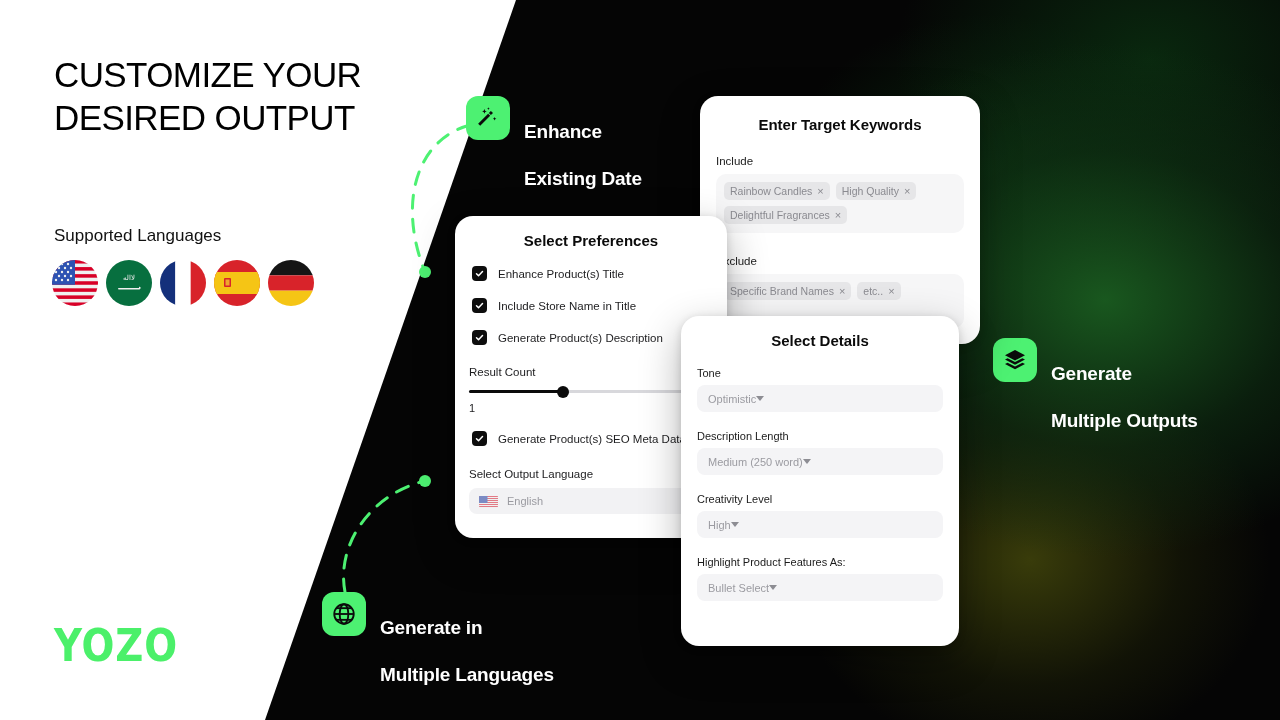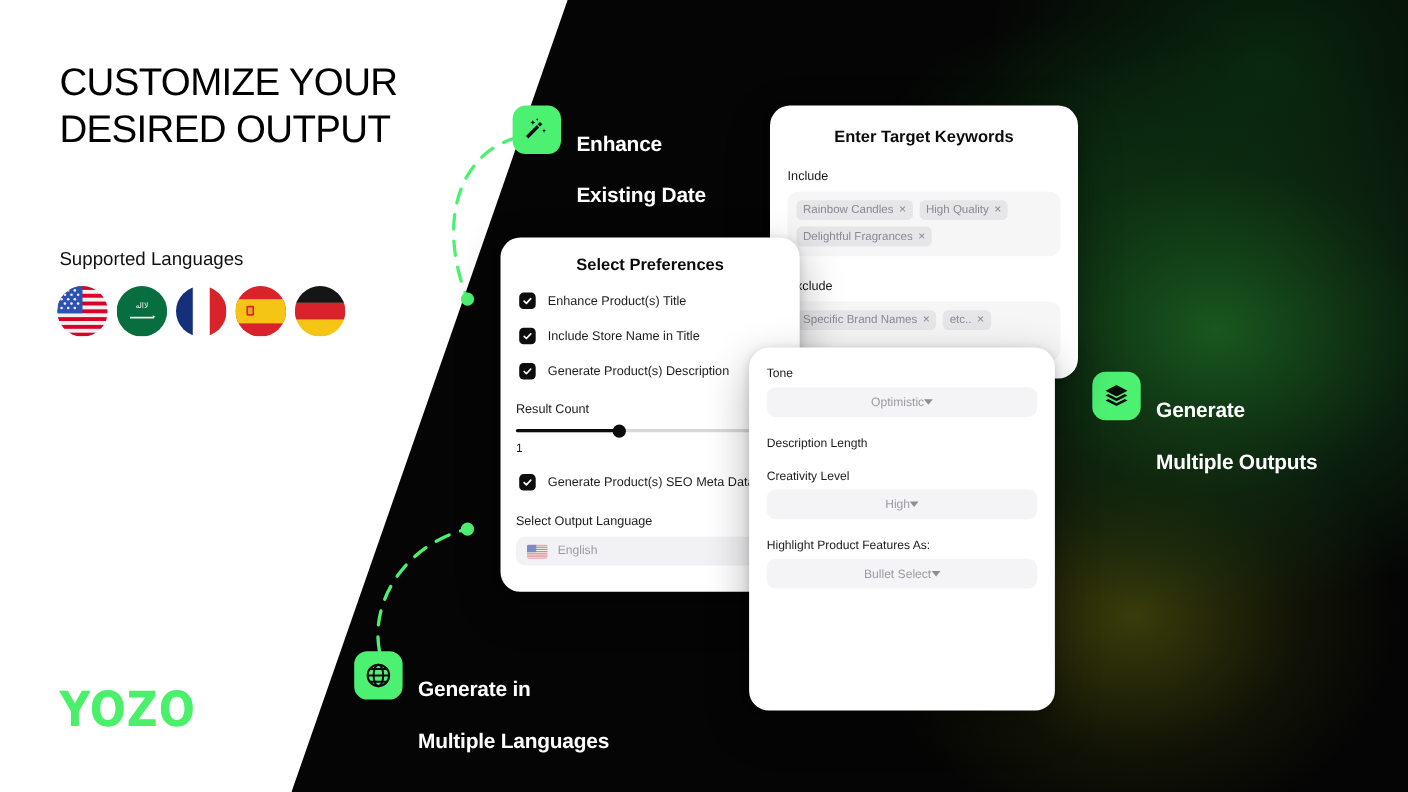--- a/index.html
+++ b/index.html
@@ -121,21 +121,21 @@
   }
   .lang-name { font-size: 11px; color: #9a9aa0; }
   .mini-flag { width: 19px; height: 13px; border-radius: 2px; overflow: hidden; position: relative; flex:0 0 auto; }
 
   
   #card-details { left: 681px; top: 306px; width: 278px; height: 330px; z-index: 4; }
   #card-details .card-title { margin-top: 16px; }
   .det-label { font-size: 11px; color: #1b1b1b; margin: 18px 0 6px 16px; font-weight: 400; }
   .det-select {
     margin: 0 16px; height: 27px; background: #f4f4f6; border-radius: 8px;
-    display: flex; align-items: center; justify-content: center; padding: 0 11px;
+    display: flex; align-items: center; justify-content: flex-start; padding: 0 11px;
   }
   .det-value { font-size: 11px; color: #9b9ba1; }
   .caret { width: 0; height: 0; border-left: 4.5px solid transparent; border-right: 4.5px solid transparent; border-top: 5px solid #8d8d93; }
 </style>
 </head>
 <body>
 
 <div id="stage">
 
   <div class="bg-dark"></div>
@@ -372,28 +372,33 @@
             <rect y="12" width="19" height="1"></rect>
           </g>
           <rect width="8.5" height="7" fill="#7b8bc4"></rect>
         </svg>
       </span>
       <span class="lang-name">English</span>
     </div>
   </div>
 
   <div class="card" id="card-details">
+    <div class="card-title">Select Details</div>
 
     <div class="det-label">Tone</div>
     <div class="det-select">
       <span class="det-value">Optimistic</span>
       <span class="caret"></span>
     </div>
 
     <div class="det-label">Description Length</div>
+    <div class="det-select">
+      <span class="det-value">Medium (250 word)</span>
+      <span class="caret"></span>
+    </div>
 
     <div class="det-label">Creativity Level</div>
     <div class="det-select">
       <span class="det-value">High</span>
       <span class="caret"></span>
     </div>
 
     <div class="det-label">Highlight Product Features As:</div>
     <div class="det-select">
       <span class="det-value">Bullet Select</span>

